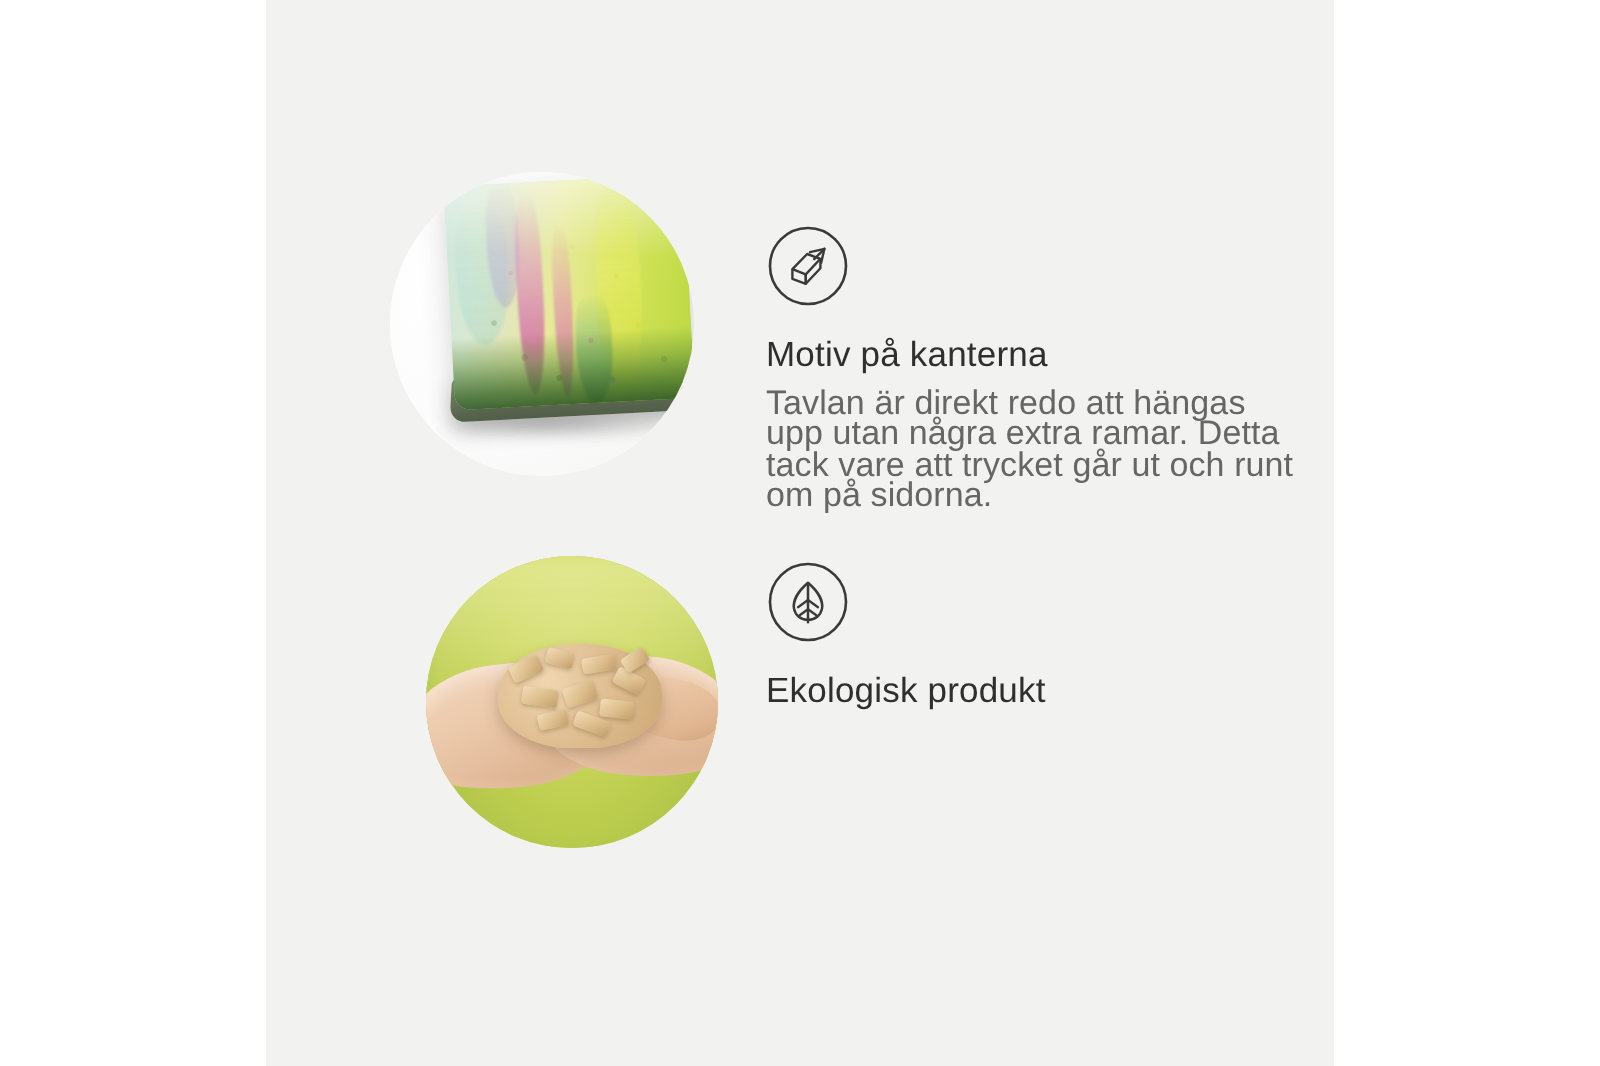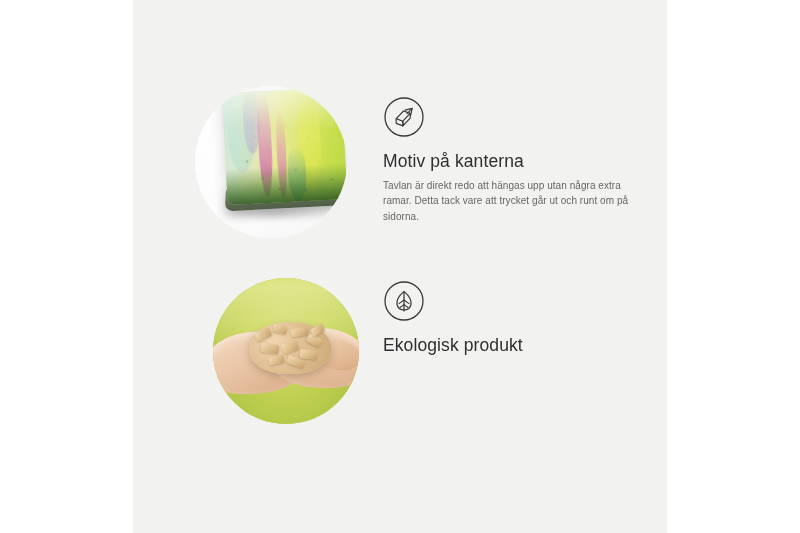--- a/index.html
+++ b/index.html
@@ -243,41 +243,41 @@
   .chip.c7 { left: 51px; top: 28px; width: 17px; height: 9px;  transform: rotate(6deg);   border-radius: 2px; }
   .chip.c8 { left: 20px; top: 34px; width: 15px; height: 8px;  transform: rotate(-12deg); border-radius: 2px; }
   .chip.c9 { left: 38px; top: 36px; width: 18px; height: 8px;  transform: rotate(20deg);  border-radius: 2px; }
   .chip.c10{ left: 62px; top: 4px;  width: 13px; height: 8px;  transform: rotate(-32deg); border-radius: 2px; }
 
   
   .textcol {
     position: absolute;
     left: 250px;
   }
-  .textcol-1 { top: 18px; width: 270px; }
+  .textcol-1 { top: 34px; width: 270px; }
   .textcol-2 { top: 12px; width: 280px; }
 
   .icon-wrap {
     width: 42px;
     height: 42px;
     display: block;
   }
   .icon-wrap svg { display: block; }
 
   .f-title {
     margin: 13px 0 0 0;
     font-size: 17.5px;
     font-weight: 400;
     color: #2f2f2f;
     letter-spacing: 0.1px;
     line-height: 1.2;
   }
   .f-desc {
     margin: 6px 4px 0 0;
-    font-size: 10px;
+    font-size: 17px;
     font-weight: 400;
     color: #666666;
     line-height: 15.4px;
     letter-spacing: 0.05px;
   }
 </style>
 </head>
 <body>
 
 <div class="stage">

